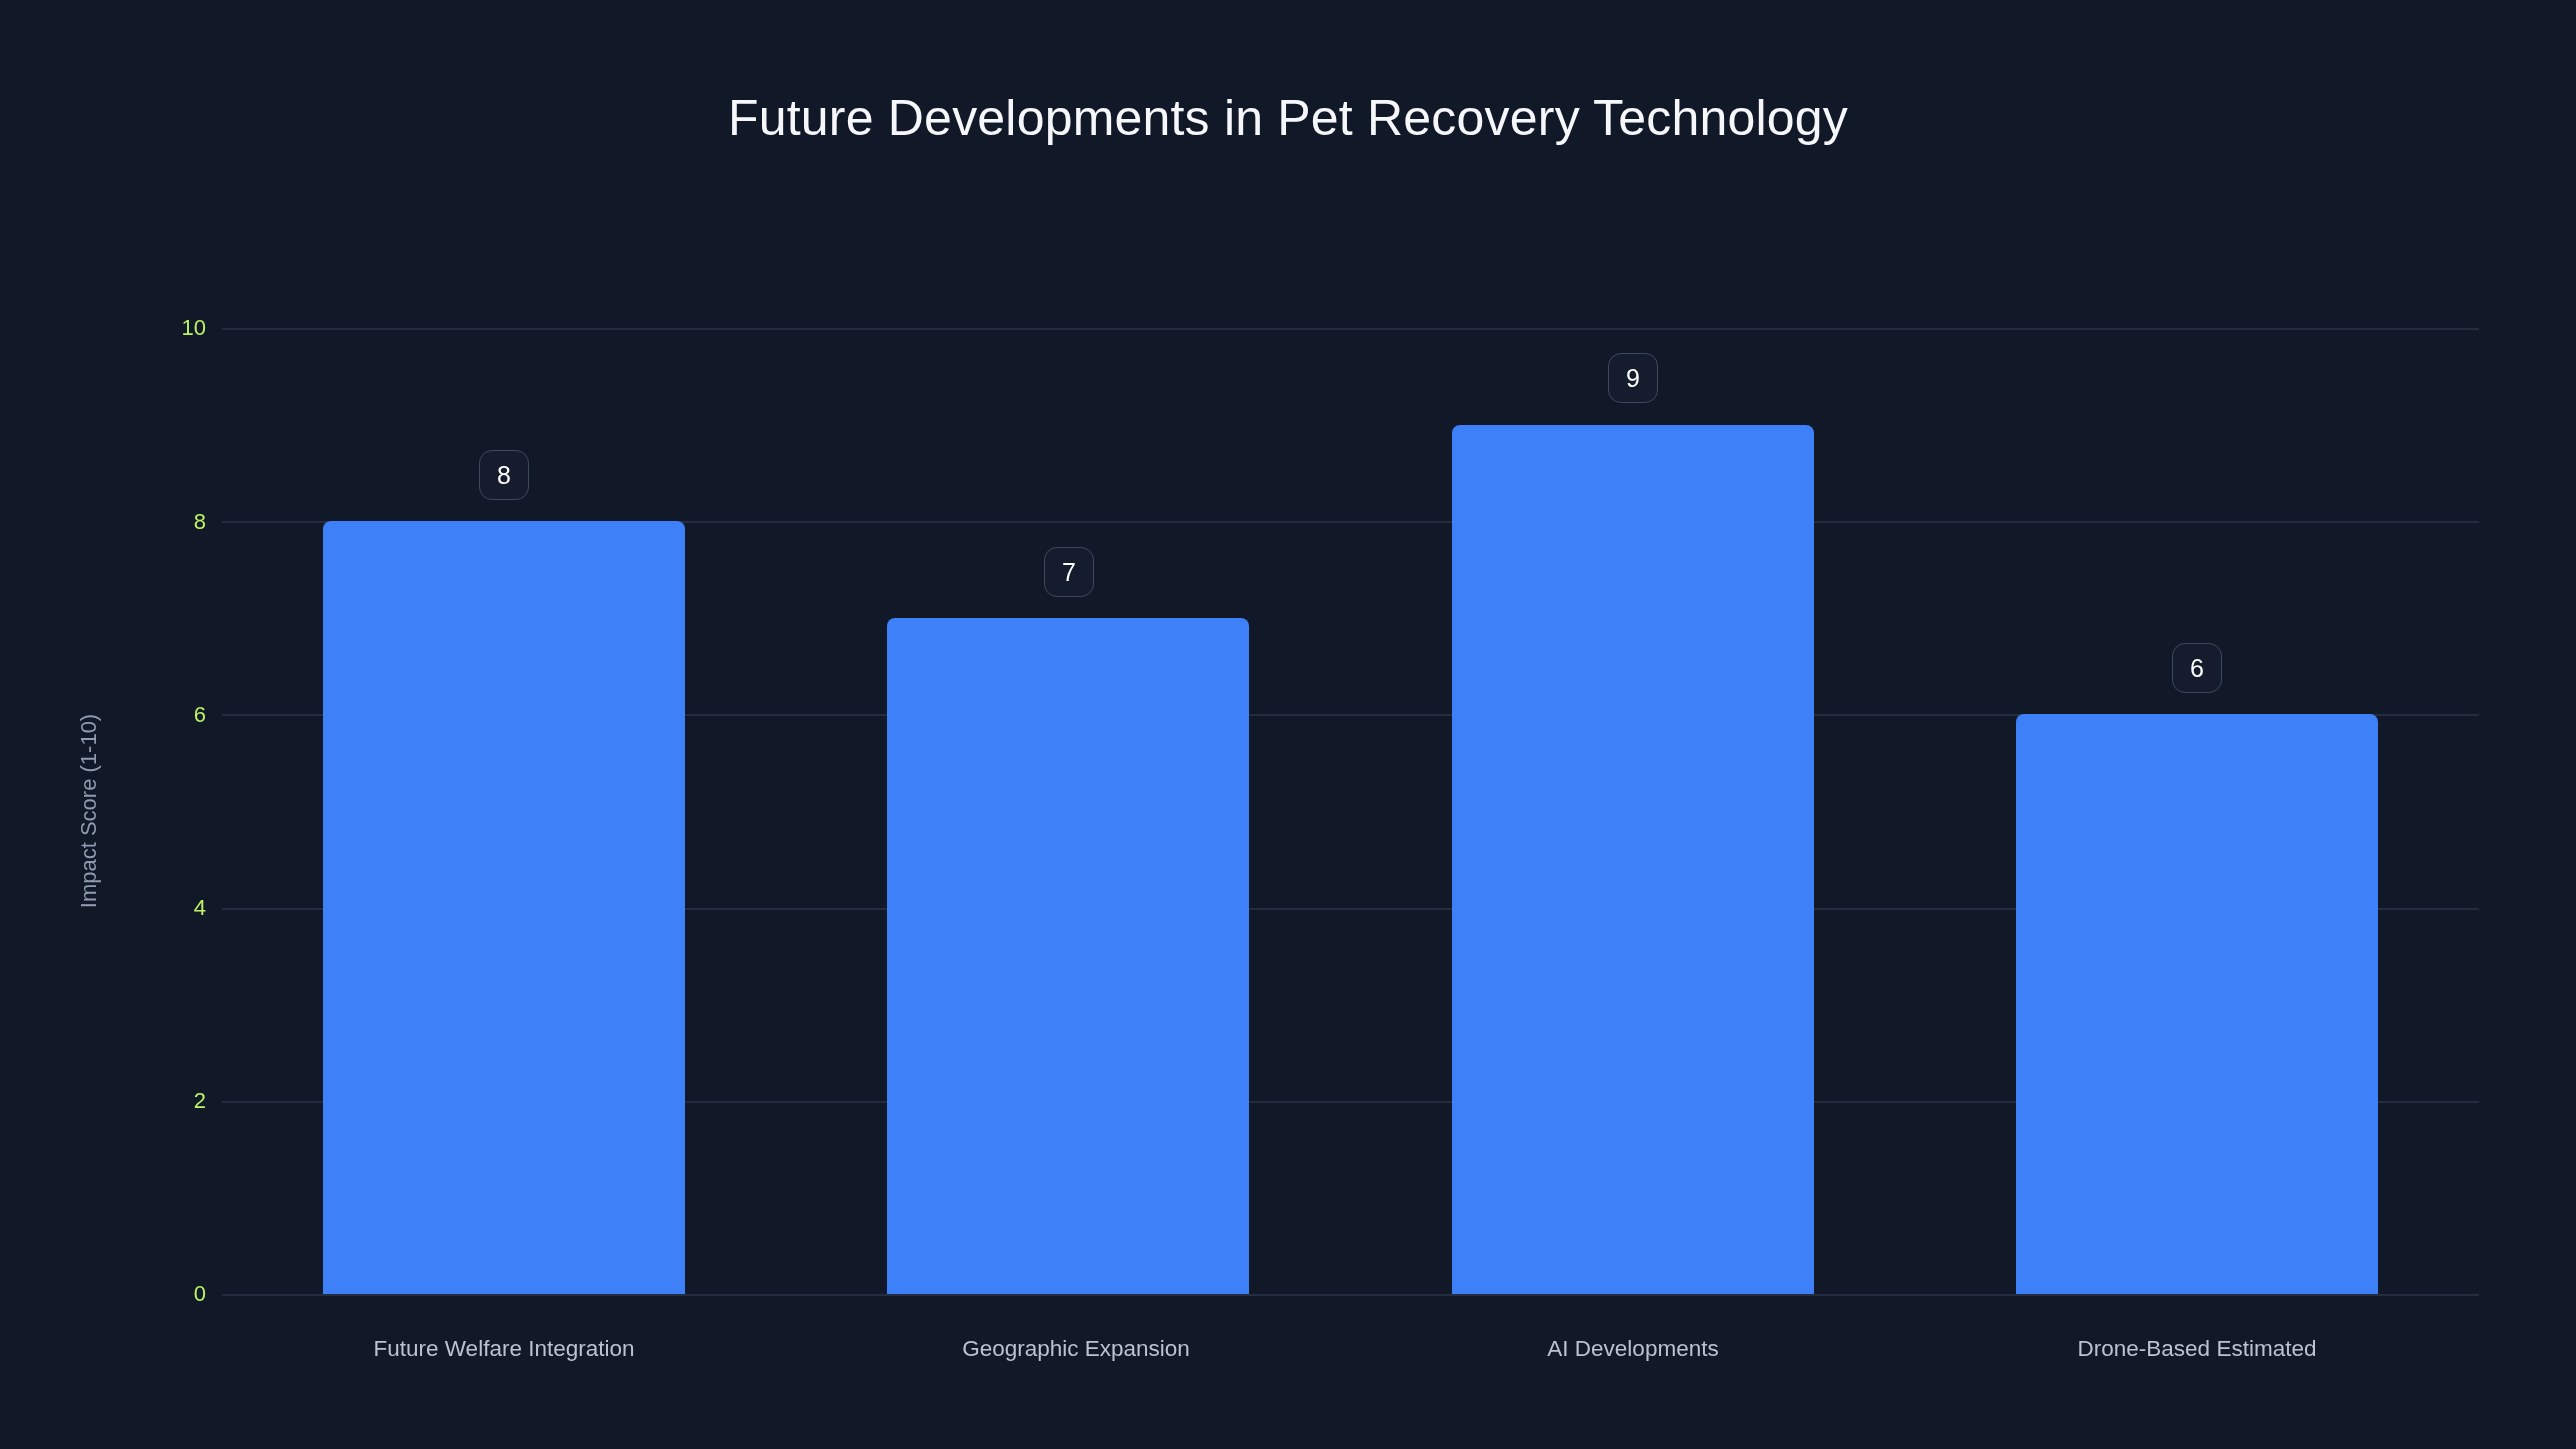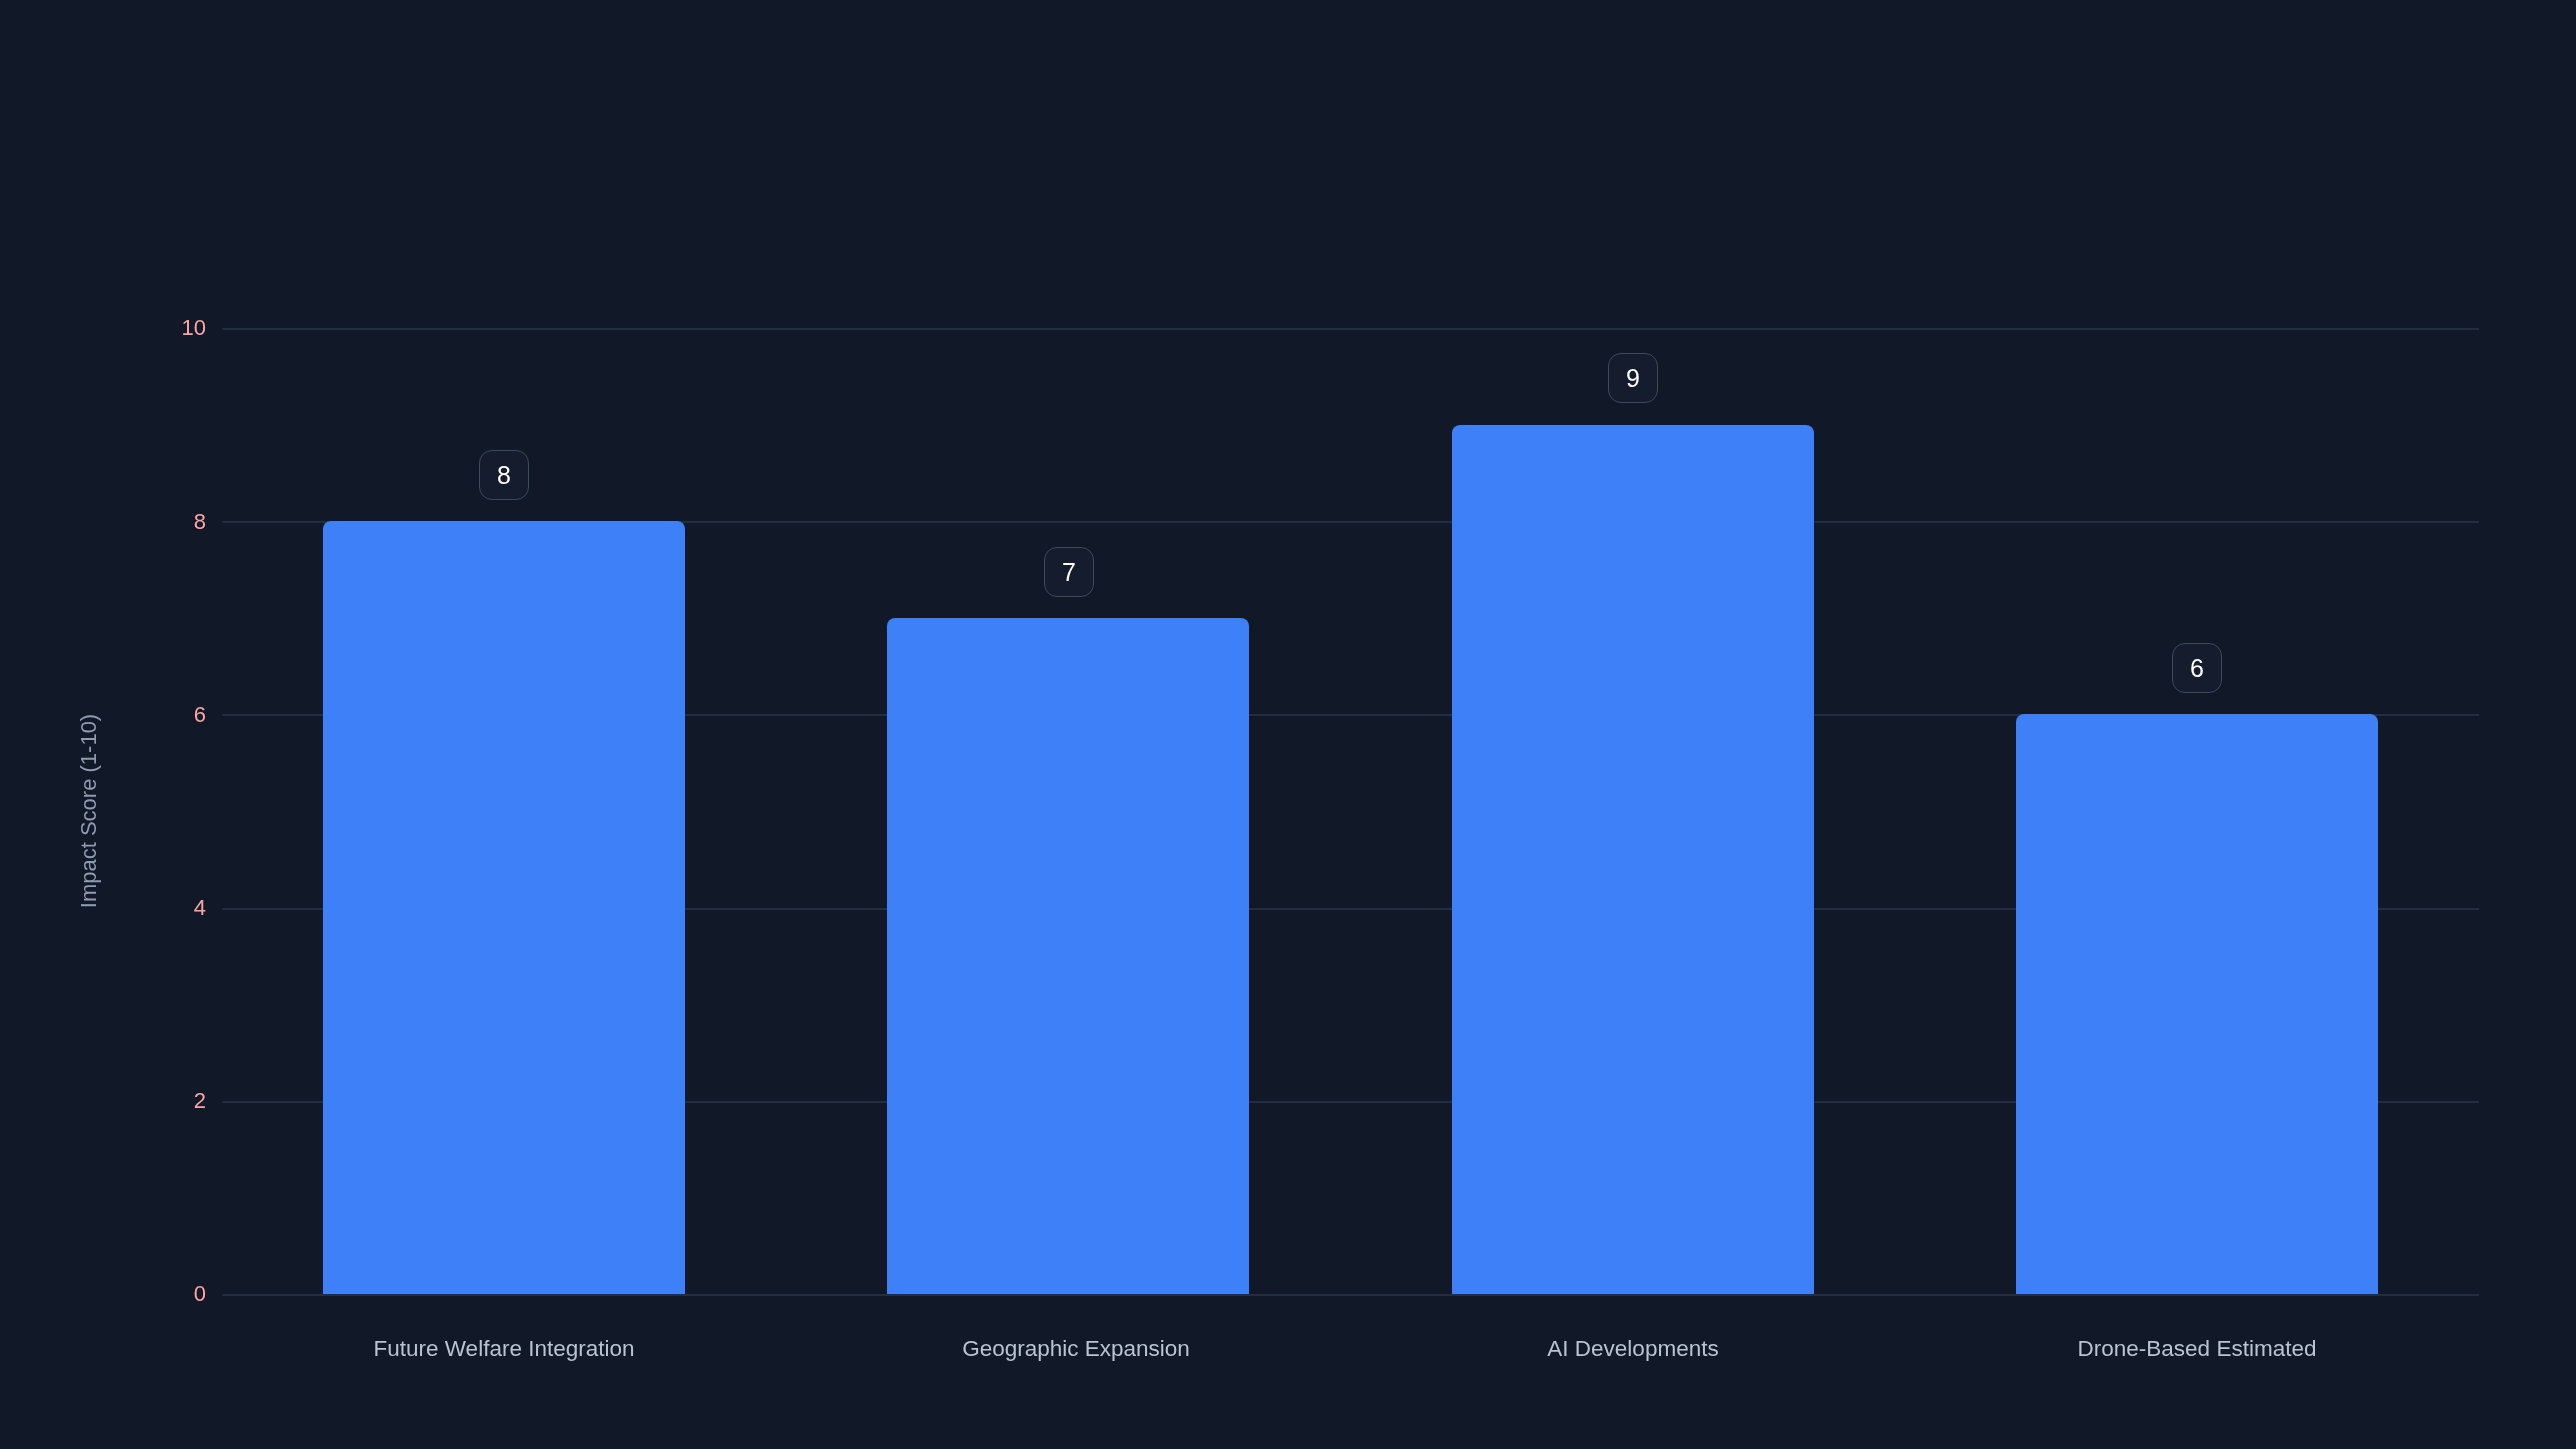--- a/index.html
+++ b/index.html
@@ -51,21 +51,21 @@
   #y-ticks {
     position:absolute;
     left:0; top:0; width:2576px; height:1449px;
     pointer-events:none;
   }
   .ytick-lbl {
     position:absolute;
     width:121px;
     text-align:right;
     font-size:22px;
-    color:#fca5a5;
+    color:#bef264;
     transform:translateY(-50%);
   }
   #y-axis-title {
     position:absolute;
     left:89px; top:811px;
     transform:translate(-50%,-50%) rotate(-90deg);
     font-size:22px;
     color:#8e9bb0;
     white-space:nowrap;
   }
@@ -104,20 +104,21 @@
     font-size:22.5px;
     color:#b9c3d1;
     white-space:nowrap;
   }
 </style>
 </head>
 <body>
 
 <div id="figure">
 
+  <div id="chart-title">Future Developments in Pet Recovery Technology</div>
 
 
   <div id="y-axis-title">Impact Score (1-10)</div>
 
   <div id="y-ticks">
       <div class="ytick-lbl" style="left: 85px; top: 1294px;">0</div>
       <div class="ytick-lbl" style="left: 85px; top: 1101px;">2</div>
       <div class="ytick-lbl" style="left: 85px; top: 908px;">4</div>
       <div class="ytick-lbl" style="left: 85px; top: 715px;">6</div>
       <div class="ytick-lbl" style="left: 85px; top: 522px;">8</div>

